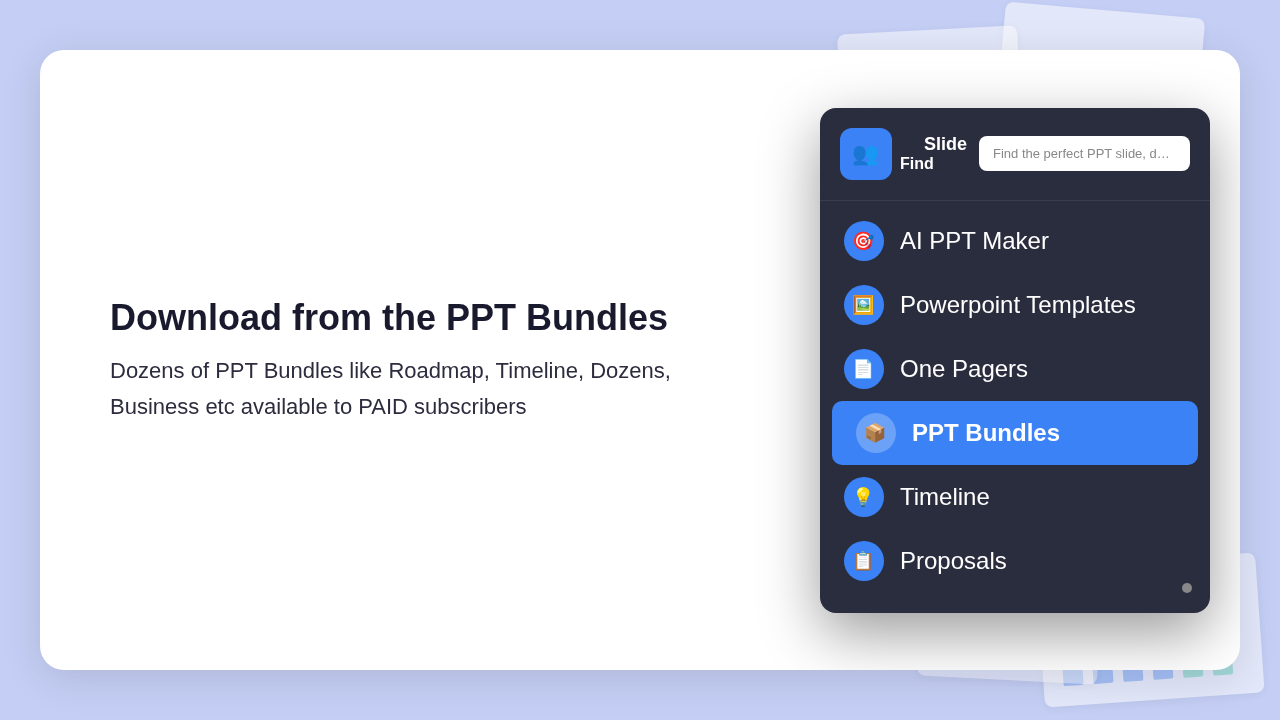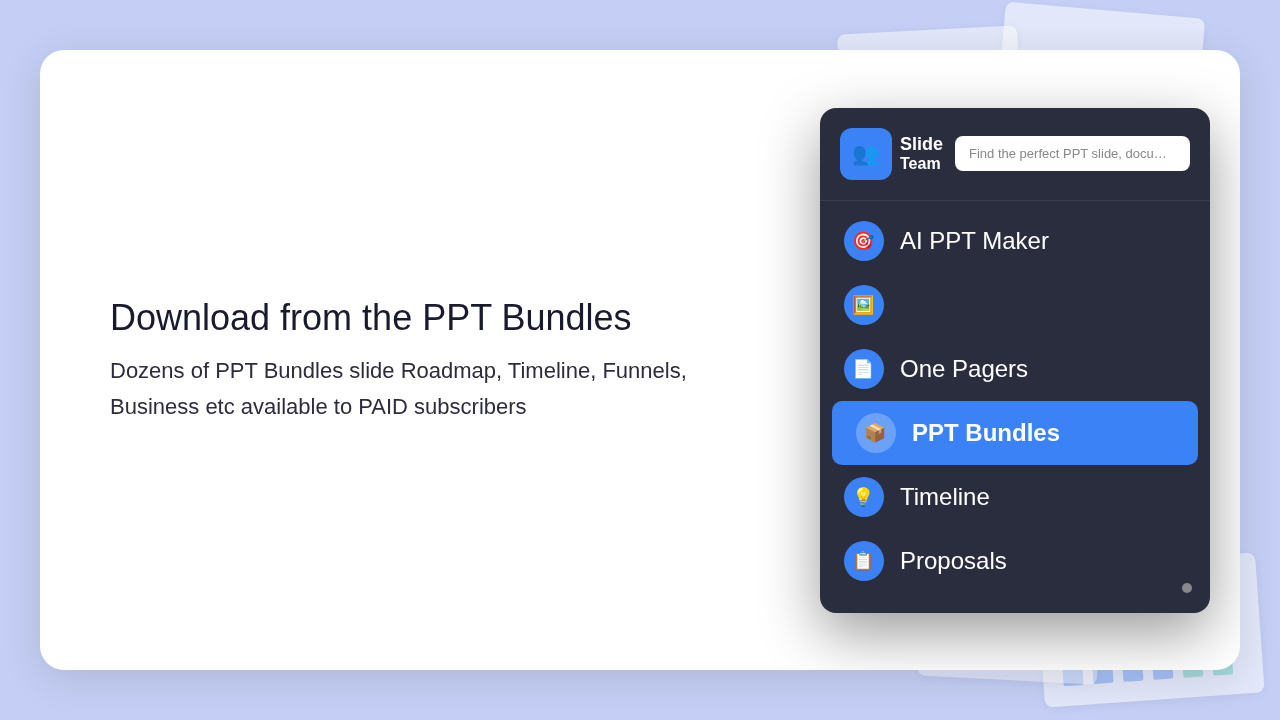--- a/index.html
+++ b/index.html
@@ -111,21 +111,21 @@
     
     .left-content {
       flex: 1;
       padding: 60px 60px 60px 70px;
       position: relative;
       z-index: 2;
     }
 
     .main-heading {
       font-size: 36px;
-      font-weight: 400;
+      font-weight: 700;
       color: #1a1a2e;
       line-height: 1.2;
       margin-bottom: 14px;
     }
 
     .sub-text {
       font-size: 22px;
       font-weight: 400;
       color: #2c2c3e;
       line-height: 1.6;
@@ -182,20 +182,21 @@
     .logo-text {
       display: flex;
       flex-direction: column;
       line-height: 1.1;
     }
 
     .logo-name {
       font-size: 18px;
       font-weight: 700;
       color: white;
+      margin-left: 24px;
     }
 
     .logo-sub {
       font-size: 16px;
       font-weight: 600;
       color: white;
     }
 
     .search-box {
       flex: 1;
@@ -293,21 +294,21 @@
     </div>
     <div class="bg-slide-4"></div>
   </div>
 
   <div class="main-card">
 
     <div class="left-content">
       <h1 class="main-heading">
         <span>Download from the PPT Bundles</span><br>
       </h1>
-      <p class="sub-text">Dozens of PPT Bundles  slide Roadmap, Timeline, Funnels, Business etc available to PAID subscribers</p>
+      <p class="sub-text">Dozens of PPT Bundles  like Roadmap, Timeline, Dozens, Business etc available to PAID subscribers</p>
     </div>
 
     <div class="right-area">
 
       <div style="position:absolute; left: 90px; top: 50%; transform: translateY(-50%); z-index: 4;">
         <svg width="200" height="120" viewBox="0 0 200 120">
 
           <circle cx="20" cy="30" r="10" fill="white" stroke="#3b82f6" stroke-width="3"></circle>
 
           <path d="M 20 30 L 130 30 L 130 60 L 165 60" fill="none" stroke="#3b82f6" stroke-width="2.5" stroke-linecap="round"></path>
@@ -316,37 +317,38 @@
         </svg>
       </div>
 
       <div class="dropdown-panel">
 
         <div class="panel-header">
           <div class="logo-area">
             <div class="logo-icon">👥</div>
             <div class="logo-text">
               <span class="logo-name">Slide</span>
-              <span class="logo-sub">Team</span>
+              <span class="logo-sub">Find</span>
             </div>
           </div>
           <div class="search-box">
             <span>Find the perfect PPT slide, document...</span>
           </div>
         </div>
 
         <div class="menu-list">
 
           <div class="menu-item">
             <div class="menu-item-icon">🎯</div>
             <span class="menu-item-label">AI PPT Maker</span>
           </div>
 
           <div class="menu-item">
             <div class="menu-item-icon">🖼️</div>
+            <span class="menu-item-label">Powerpoint Templates</span>
           </div>
 
           <div class="menu-item">
             <div class="menu-item-icon">📄</div>
             <span class="menu-item-label">One Pagers</span>
           </div>
 
           <div class="menu-item active">
             <div class="menu-item-icon">📦</div>
             <span class="menu-item-label">PPT Bundles</span>

